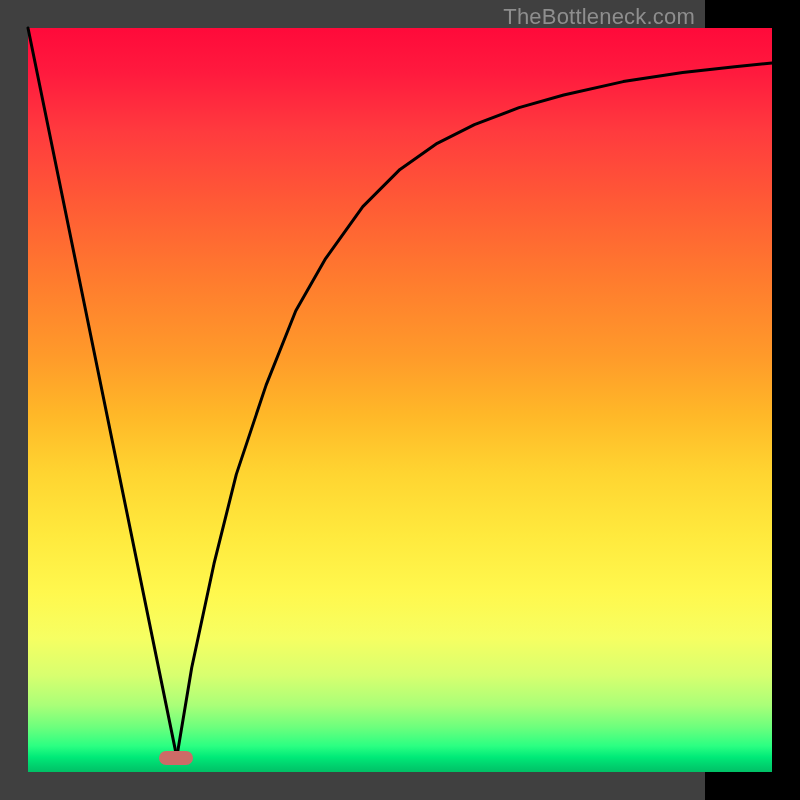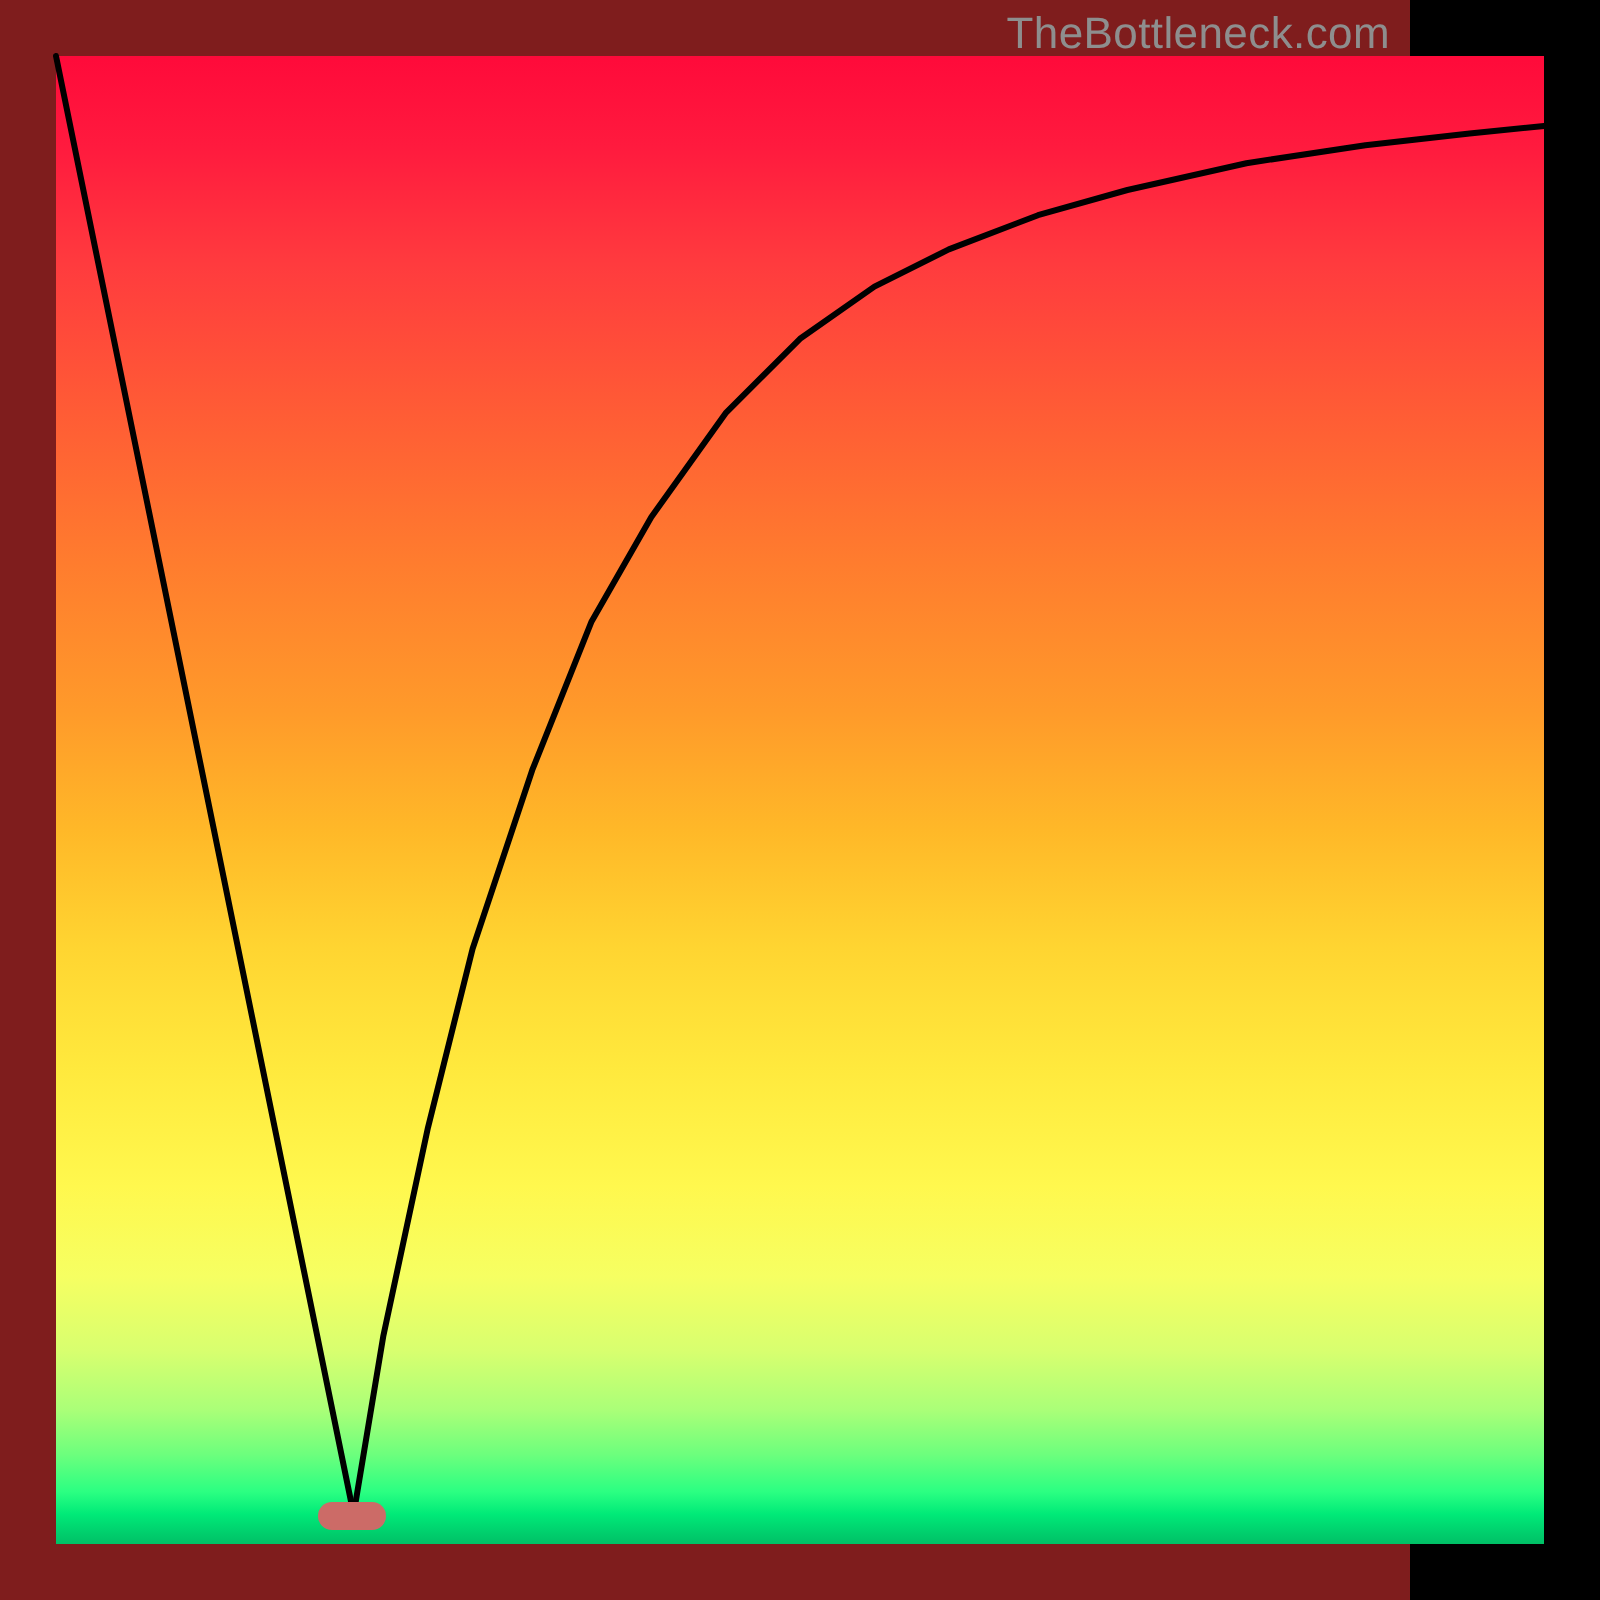--- a/index.html
+++ b/index.html
@@ -10,21 +10,21 @@
     overflow: hidden;
     background: #000;
     font-family: Arial, Helvetica, sans-serif;
   }
   .frame {
     position: absolute;
     top: 0;
     left: 0;
     width: 705px;
     height: 800px;
-    background: #7f1d1d;
+    background: #404040;
   }
   .plot-area {
     position: absolute;
     top: 28px;
     left: 28px;
     width: 744px;
     height: 744px;
     
     background: linear-gradient(to bottom,
       #ff0a3a 0%,

